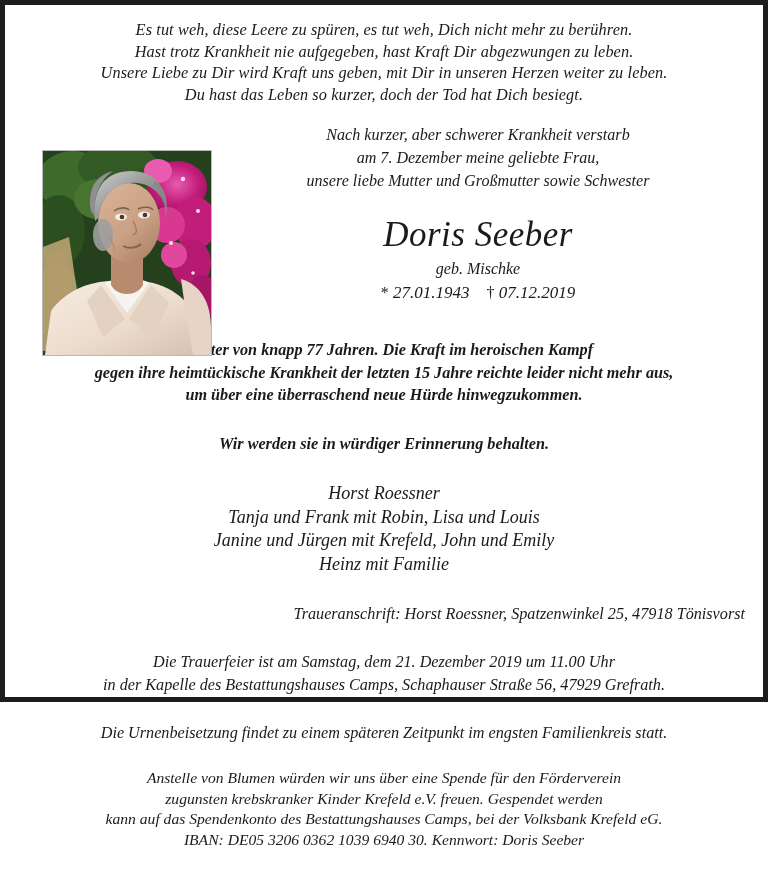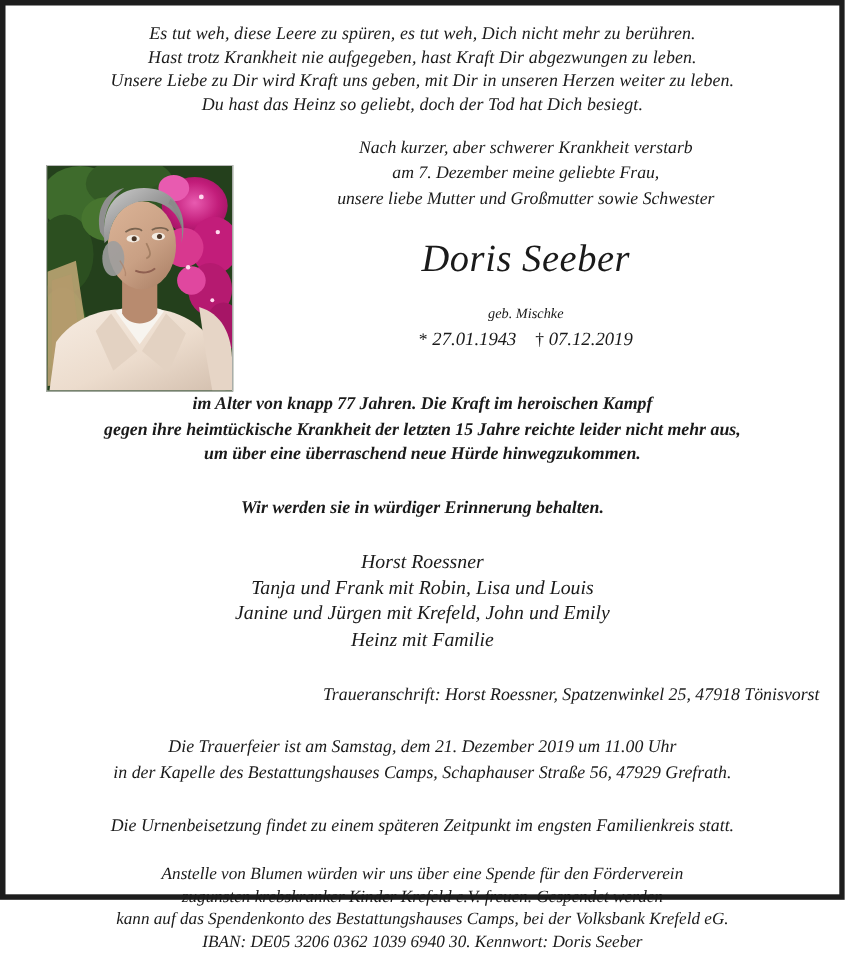--- a/index.html
+++ b/index.html
@@ -11,21 +11,21 @@
     width: 768px;
     height: 890px;
     font-family: "Liberation Serif", "DejaVu Serif", serif;
     overflow: hidden;
   }
 
   #obituary {
     position: relative;
     box-sizing: border-box;
     width: 768px;
-    height: 818px;
+    height: 702px;
     background: #ffffff;
     border: 5px solid #1d1d1d;
     padding: 0;
   }
 
   .notice-body {
     position: relative;
     width: 100%;
     height: 100%;
     box-sizing: border-box;
@@ -66,23 +66,23 @@
     padding-left: 188px;
   }
   .deceased-name {
     font-size: 35px;
     font-style: italic;
     line-height: 42px;
     letter-spacing: 0.5px;
     white-space: nowrap;
   }
   .maiden-name {
-    font-size: 13px;
+    font-size: 16px;
     line-height: 22px;
-    margin-top: 18px;
+    margin-top: 2px;
     font-style: italic;
   }
   .life-dates {
     font-size: 17px;
     line-height: 24px;
     margin-top: 1px;
     white-space: nowrap;
   }
   .life-dates .sym {
     font-style: normal;
@@ -126,21 +126,21 @@
 </head>
 <body>
 
 <div id="obituary">
   <div class="notice-body">
 
     <div class="block poem">
       <span class="line">Es tut weh, diese Leere zu spüren, es tut weh, Dich nicht mehr zu berühren.</span>
       <span class="line">Hast trotz Krankheit nie aufgegeben, hast Kraft Dir abgezwungen zu leben.</span>
       <span class="line">Unsere Liebe zu Dir wird Kraft uns geben, mit Dir in unseren Herzen weiter zu leben.</span>
-      <span class="line">Du hast das Heinz so geliebt, doch der Tod hat Dich besiegt.</span>
+      <span class="line">Du hast das Leben so kurzer, doch der Tod hat Dich besiegt.</span>
     </div>
 
     <div class="portrait">
       <svg viewBox="0 0 168 204" preserveAspectRatio="xMidYMid slice">
         <defs>
           <radialGradient id="fl1" cx="50%" cy="45%" r="60%">
             <stop offset="0%" stop-color="#e85bb0"></stop>
             <stop offset="60%" stop-color="#c21d7a"></stop>
             <stop offset="100%" stop-color="#9c1260"></stop>
           </radialGradient>

